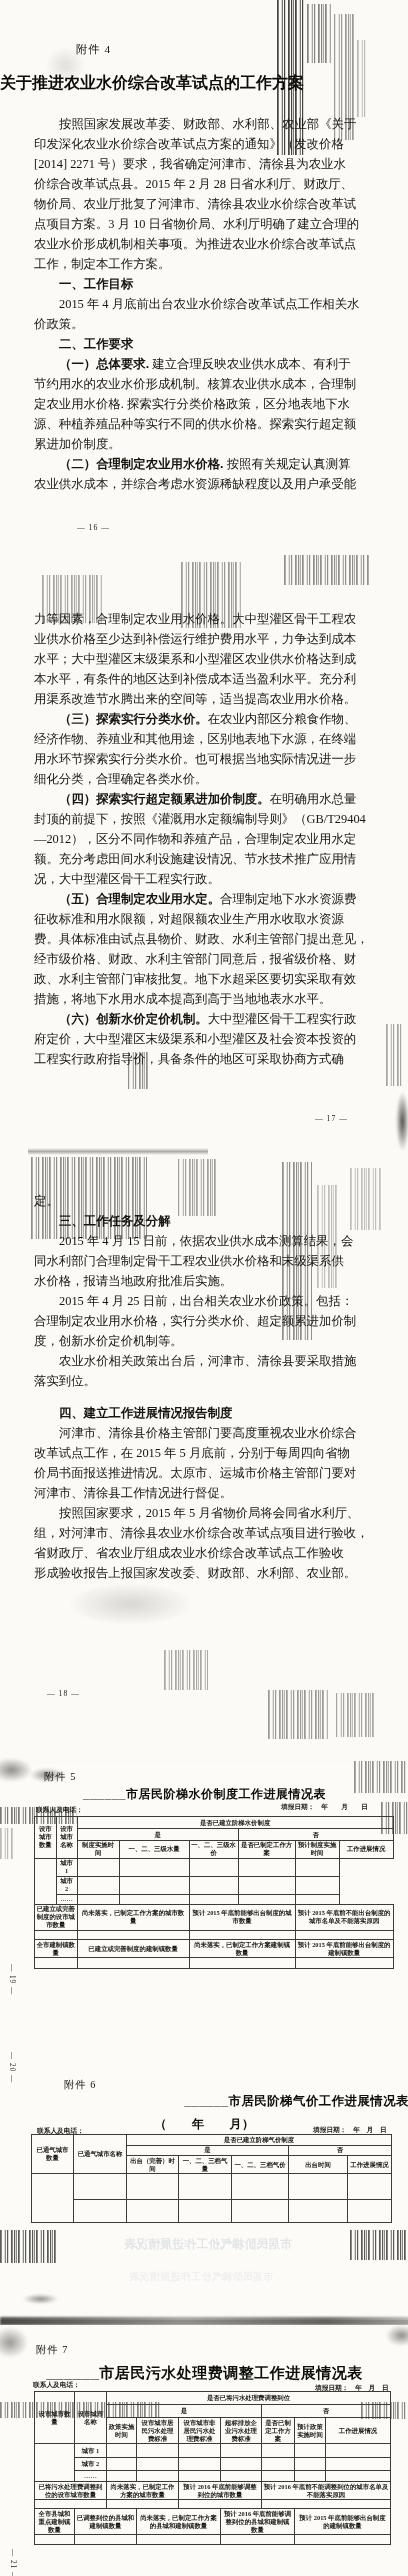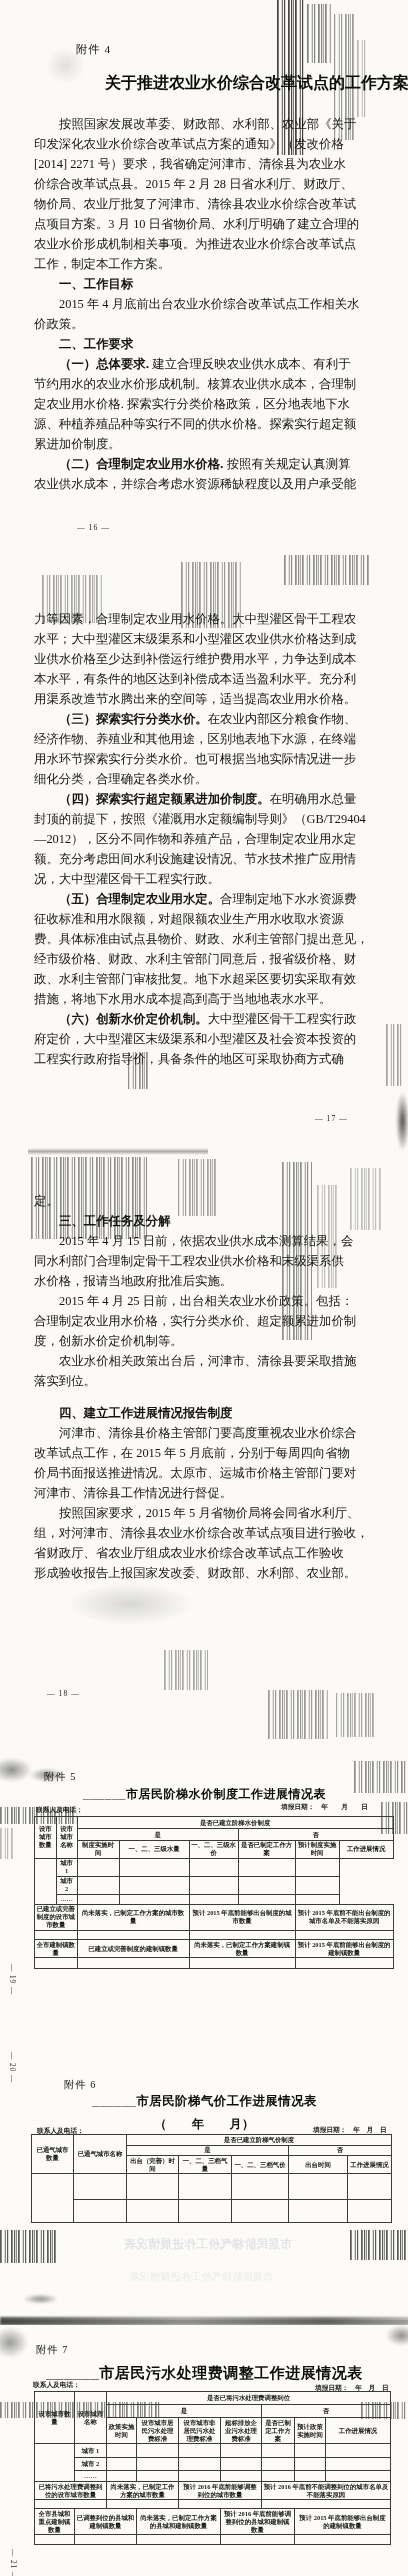--- a/index.html
+++ b/index.html
@@ -5,21 +5,21 @@
   html,body{margin:0;padding:0;background:#d9d9d4;}
   .doc{position:relative;width:409px;height:3468px;margin:0 auto;background:#ececе8;overflow:hidden;
        font-family:"Liberation Serif","DejaVu Serif",serif;color:#1c1c1a;}
   
   .pagebg{position:absolute;left:0;width:409px;}
   .pg-white{background:#fbfaf6;}
   .pg-photo{background:#fcfbf8;}
   .edge-band{position:absolute;left:0;width:409px;background:linear-gradient(90deg,rgba(25,25,20,.75),rgba(25,25,20,.38) 45%,rgba(25,25,20,.62) 80%,rgba(25,25,20,.3));filter:blur(0.8px);}
   
   .att{position:absolute;font-size:11.3px;letter-spacing:1px;color:#15150f;}
-  .doctitle{position:absolute;left:0;width:409px;text-align:right;font-weight:bold;
+  .doctitle{position:absolute;left:0;width:409px;text-align:left;font-weight:bold;
             font-family:"Liberation Sans","DejaVu Sans",sans-serif;color:#0c0c0a;}
   .body{position:absolute;white-space:nowrap;}
   .ln{height:20px;line-height:20px;font-size:12.4px;color:#16160f;}
   .ln .hb{font-weight:bold;font-family:"Liberation Sans","DejaVu Sans",sans-serif;}
   .ind{padding-left:25px;}
   .pnum{position:absolute;font-size:7.7px;letter-spacing:1px;color:#22221c;}
   .vnum{position:absolute;font-size:7.2px;letter-spacing:1px;color:#2a2a24;transform-origin:0 0;transform:rotate(90deg);white-space:nowrap;}
   .alabel{position:absolute;font-size:10.3px;letter-spacing:1px;color:#16160f;}
   .atitle{position:absolute;left:0;width:409px;text-align:center;font-weight:bold;color:#0d0d0a;
           font-family:"Liberation Sans","DejaVu Sans",sans-serif;letter-spacing:0.5px;}
@@ -86,22 +86,22 @@
 
   <section>
     <div class="nv" style="left:284px;top:555px;width:86px;height:30px;opacity:.5;"></div>
     <div class="nv" style="left:181px;top:562px;width:61px;height:66px;opacity:.45;"></div>
     <div class="nv" style="left:42px;top:575px;width:61px;height:48px;opacity:.4;"></div>
     <div class="nv" style="left:128px;top:1052px;width:20.6px;height:37px;opacity:.5;"></div>
     <div class="nv" style="left:386px;top:1024px;width:15.5px;height:62px;opacity:.4;"></div>
     <div class="nb" style="left:396px;top:1092px;width:13px;height:59px;opacity:.8;"></div>
     <div class="body" style="left:34px;top:609px;width:350px;">
         <div class="ln">力等因素，合理制定农业用水价格。大中型灌区骨干工程农</div>
+        <div class="ln">业供水价格至少达到补偿运行维护费用水平，力争达到成本</div>
         <div class="ln">水平；大中型灌区末级渠系和小型灌区农业供水价格达到成</div>
-        <div class="ln">业供水价格至少达到补偿运行维护费用水平，力争达到成本</div>
         <div class="ln">本水平，有条件的地区达到补偿成本适当盈利水平。充分利</div>
         <div class="ln">用渠系改造节水腾出来的空间等，适当提高农业用水价格。</div>
         <div class="ln ind"><span class="hb">（三）探索实行分类水价。</span>在农业内部区分粮食作物、</div>
         <div class="ln">经济作物、养殖业和其他用途，区别地表地下水源，在终端</div>
         <div class="ln">用水环节探索实行分类水价。也可根据当地实际情况进一步</div>
         <div class="ln">细化分类，合理确定各类水价。</div>
         <div class="ln ind"><span class="hb">（四）探索实行超定额累进加价制度。</span>在明确用水总量</div>
         <div class="ln">封顶的前提下，按照《灌溉用水定额编制导则》（GB/T29404</div>
         <div class="ln">—2012），区分不同作物和养殖产品，合理制定农业用水定</div>
         <div class="ln">额。充分考虑田间水利设施建设情况、节水技术推广应用情</div>
@@ -246,21 +246,21 @@
             <td colspan="2"></td>
           </tr>
     </tbody>
       </table>
     <div class="vnum" style="left:15.5px;top:1964px;">— 19 —</div>
   </section>
 
   <section>
     <div class="vnum" style="left:15.5px;top:2052px;">— 20 —</div>
     <div class="alabel" style="left:35px;top:2078px;margin-left:29px;">附件 6</div>
-    <div class="atitle" style="top:2093px;font-size:12.4px;"><span>______</span><span>市居民阶梯气价工作进展情况表</span></div>
+    <div class="atitle" style="top:2093px;font-size:12.4px;text-align:right;"><span>______</span><span>市居民阶梯气价工作进展情况表</span></div>
     <div class="atitle" style="top:2116px;font-size:12px;font-weight:600;">（　　年　　月）</div>
     <div class="meta" style="left:37px;top:2127px;">联系人及电话：</div>
     <div class="meta" style="left:313px;top:2126px;"><span>填报日期：</span>　<span>年　月　日</span></div>
     <table class="grid" style="left:31px;top:2134px;width:359px;">
       <colgroup>
           <col style="width:42px">
           <col style="width:53px">
           <col style="width:52px">
           <col style="width:53px">
           <col style="width:57px">

